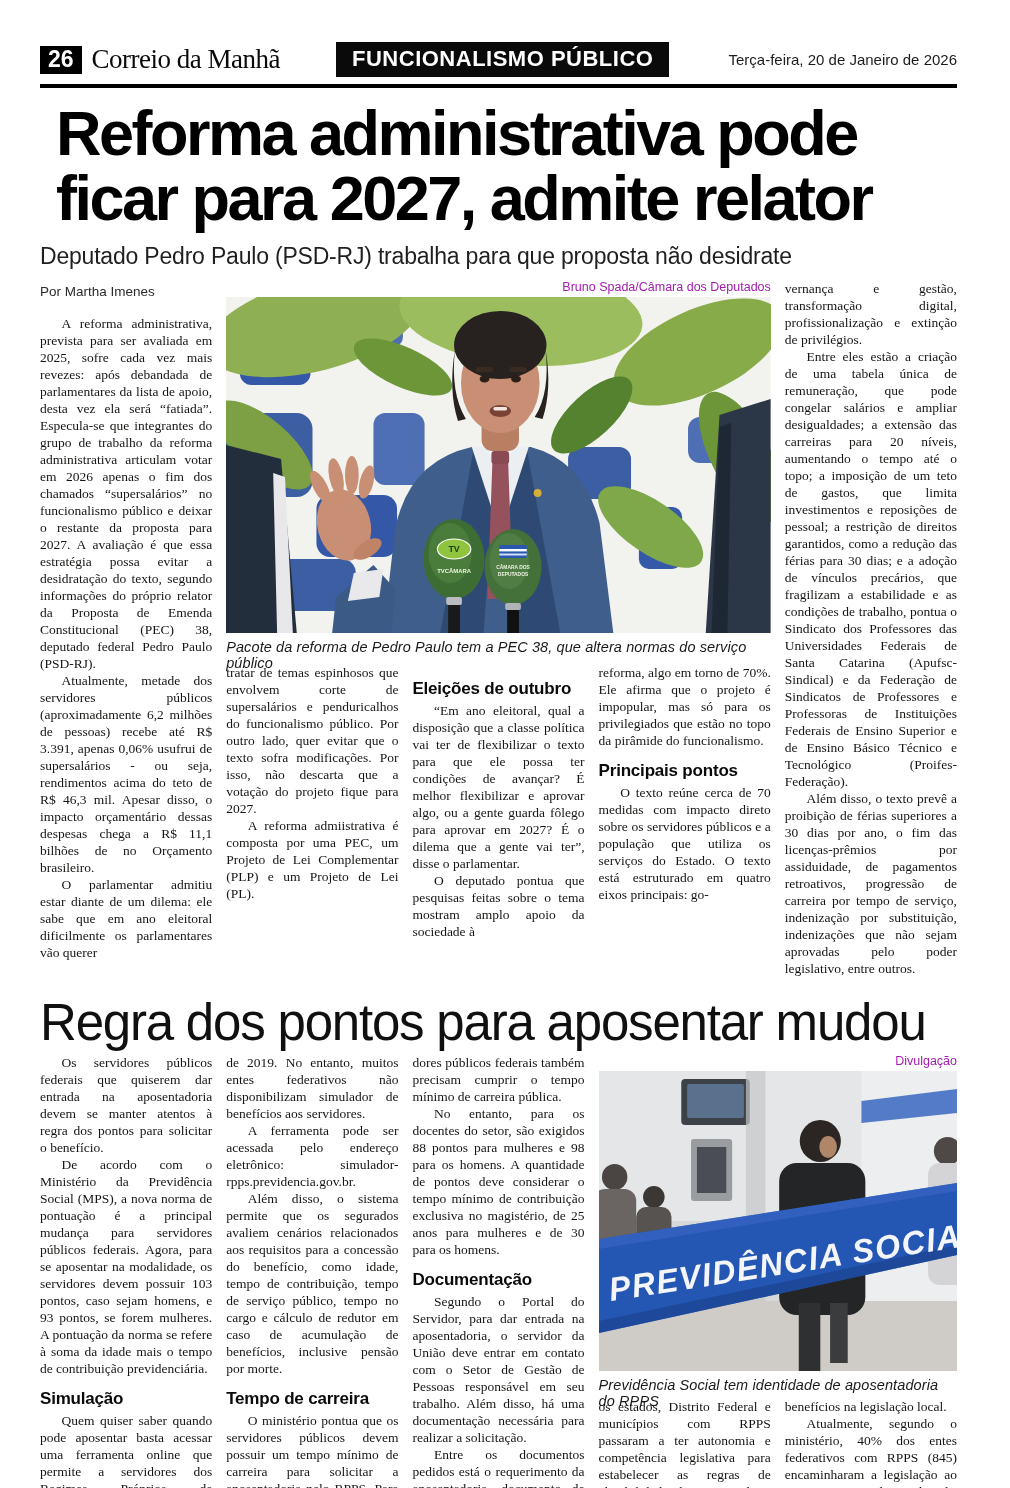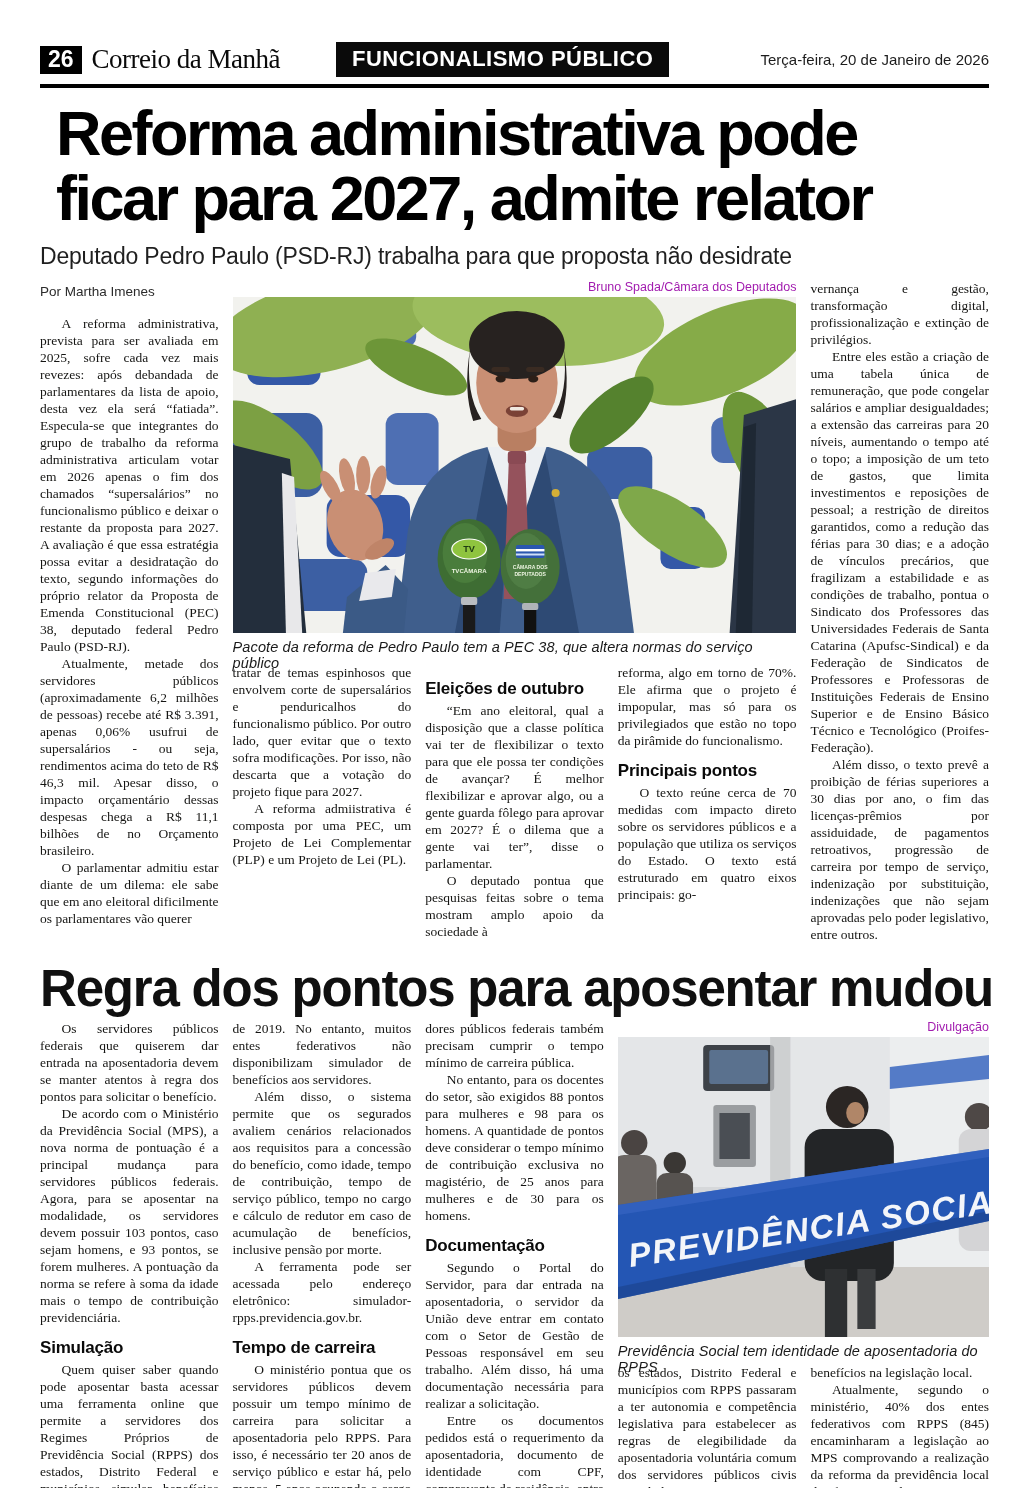--- a/index.html
+++ b/index.html
@@ -1,35 +1,35 @@
 <!DOCTYPE html>
 <html lang="pt"><head>
 <meta charset="utf-8">
 <style>
   * { margin:0; padding:0; box-sizing:border-box; }
   body { background:#9a9a9a; font-family:"Liberation Serif", serif; }
   .page {
     width:1010px; height:1488px; background:#ffffff; margin:0 auto;
-    padding:42px 21px 20px 40px; position:relative; overflow:hidden;
+    padding:42px 53px 20px 40px; position:relative; overflow:hidden;
   }
   
   .hdr { display:flex; align-items:center; border-bottom:4px solid #000; padding-bottom:7px; }
   .hdr-num { background:#000; color:#fff; font-family:"Liberation Sans",sans-serif;
     font-weight:700; font-size:23px; padding:2px 8px 3px; line-height:1; }
   .hdr-masthead { font-family:"Liberation Serif",serif; font-weight:400; font-size:27px;
     letter-spacing:-0.5px; margin-left:10px; color:#0a0a0a; white-space:nowrap; }
   .hdr-section { background:#0a0a0a; color:#fff; font-family:"Liberation Sans",sans-serif;
     font-weight:700; font-size:22px; letter-spacing:0.5px; padding:4px 16px 5px; margin-left:56px; white-space:nowrap; }
   .hdr-date { margin-left:auto; font-family:"Liberation Sans",sans-serif; font-size:15px; color:#1c1c1c; }
   
   h1.headline { font-family:"Liberation Sans",sans-serif; font-weight:700; font-size:63px;
     line-height:1.03; letter-spacing:-2.5px; color:#000; margin:13px 16px 12px; }
   .deck { font-family:"Liberation Sans",sans-serif; font-size:23px; font-weight:400;
     color:#1f1f1f; letter-spacing:-0.2px; margin-bottom:10px; }
-  h2.headline2 { font-family:"Liberation Sans",sans-serif; font-weight:700; font-size:51px;
+  h2.headline2 { font-family:"Liberation Sans",sans-serif; font-weight:400; font-size:51px;
     letter-spacing:-1.2px; color:#101010; margin:16px 0 2px; white-space:nowrap; }
   
   .grid5 { display:grid; grid-template-columns:repeat(5,1fr); column-gap:14px; }
   .a1 { grid-template-rows:384px auto; margin-top:2px; }
   .a2 { grid-template-rows:344px auto; }
   .a1-col1 { grid-column:1; grid-row:1 / span 2; }
   .a1-photo { grid-column:2 / span 3; grid-row:1; }
   .a1-col2 { grid-column:2; grid-row:2; }
   .a1-col3 { grid-column:3; grid-row:2; }
   .a1-col4 { grid-column:4; grid-row:2; }
@@ -202,22 +202,22 @@
     <div class="a2-col1 body-col">
       <p>Os servidores públicos federais que quiserem dar entrada na aposentadoria devem se manter atentos à regra dos pontos para solicitar o benefício.</p>
       <p>De acordo com o Ministério da Previdência Social (MPS), a nova norma de pontuação é a principal mudança para servidores públicos federais. Agora, para se aposentar na modalidade, os servidores devem possuir 103 pontos, caso sejam homens, e 93 pontos, se forem mulheres. A pontuação da norma se refere à soma da idade mais o tempo de contribuição previdenciária.</p>
       <div class="sec-head">Simulação</div>
       <p>Quem quiser saber quando pode aposentar basta acessar uma ferramenta online que permite a servidores dos Regimes Próprios de Previdência Social (RPPS) dos estados, Distrito Federal e municípios simular benefícios de aposentadoria.</p>
 
     </div>
 
     <div class="a2-col2 body-col">
       <p class="noindent">de 2019. No entanto, muitos entes federativos não disponibilizam simulador de benefícios aos servidores.</p>
+      <p>A ferramenta pode ser acessada pelo endereço eletrônico: simulador-rpps.previdencia.gov.br.</p>
       <p>Além disso, o sistema permite que os segurados avaliem cenários relacionados aos requisitos para a concessão do benefício, como idade, tempo de contribuição, tempo de serviço público, tempo no cargo e cálculo de redutor em caso de acumulação de benefícios, inclusive pensão por morte.</p>
-      <p>A ferramenta pode ser acessada pelo endereço eletrônico: simulador-rpps.previdencia.gov.br.</p>
       <div class="sec-head">Tempo de carreira</div>
       <p>O ministério pontua que os servidores públicos devem possuir um tempo mínimo de carreira para solicitar a aposentadoria pelo RPPS. Para isso, é necessário ter 20 anos de serviço público e estar há, pelo menos, 5 anos ocupando o cargo do qual planeja se aposentar.</p>
 
     </div>
 
     <div class="a2-col3 body-col">
       <p class="noindent">dores públicos federais também precisam cumprir o tempo mínimo de carreira pública.</p>
       <p>No entanto, para os docentes do setor, são exigidos 88 pontos para mulheres e 98 para os homens. A quantidade de pontos deve considerar o tempo mínimo de contribuição exclusiva no magistério, de 25 anos para mulheres e de 30 para os homens.</p>
       <div class="sec-head">Documentação</div>
       <p>Segundo o Portal do Servidor, para dar entrada na aposentadoria, o servidor da União deve entrar em contato com o Setor de Gestão de Pessoas responsável em seu trabalho. Além disso, há uma documentação necessária para realizar a solicitação.</p>

